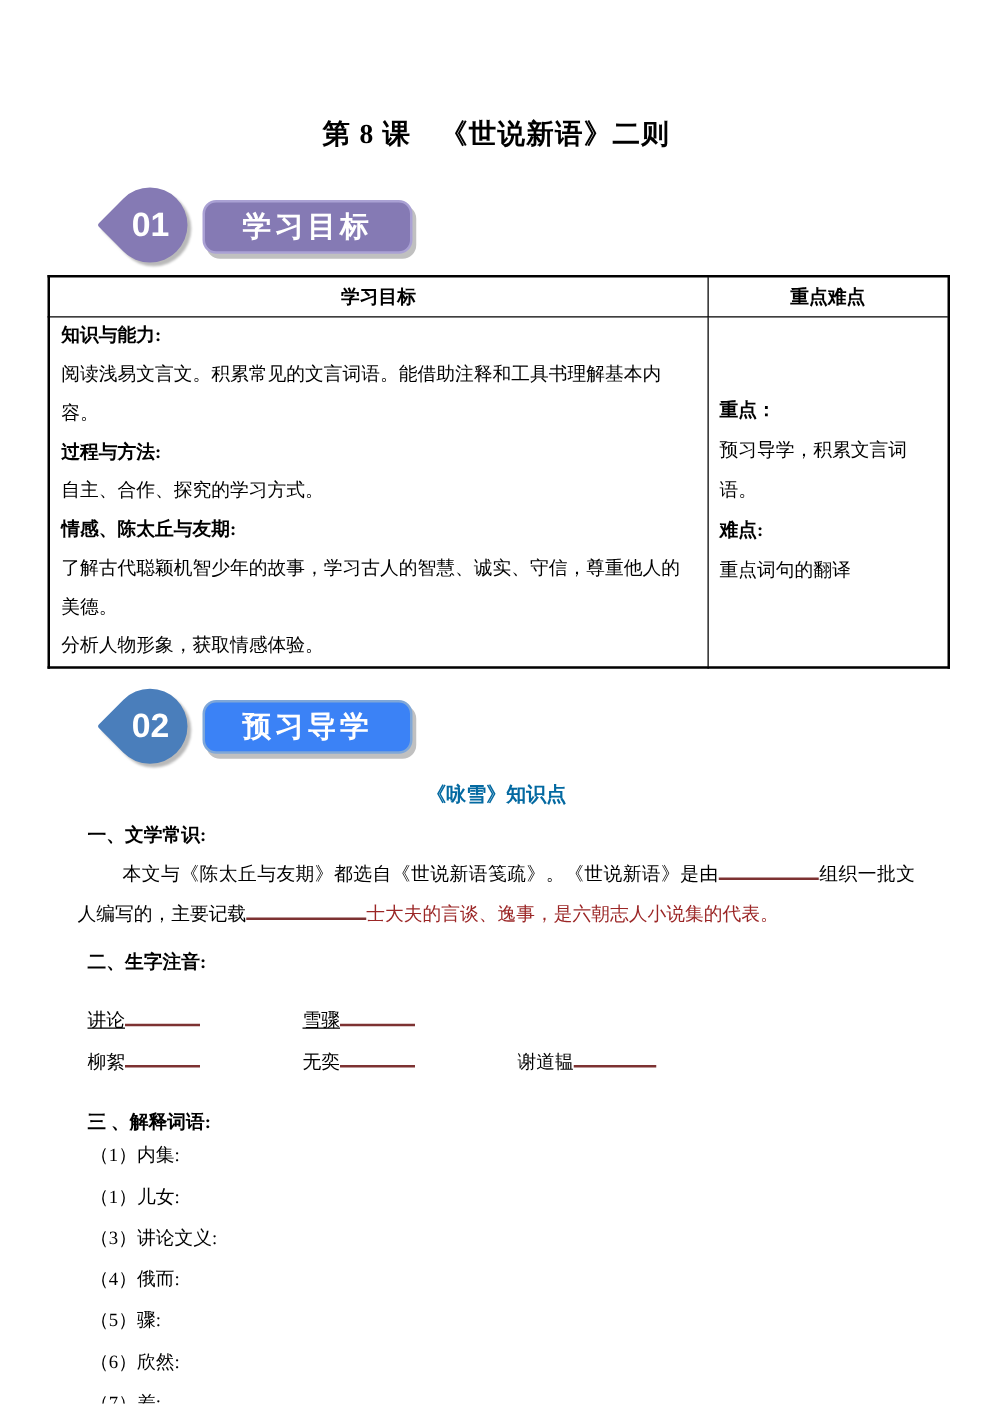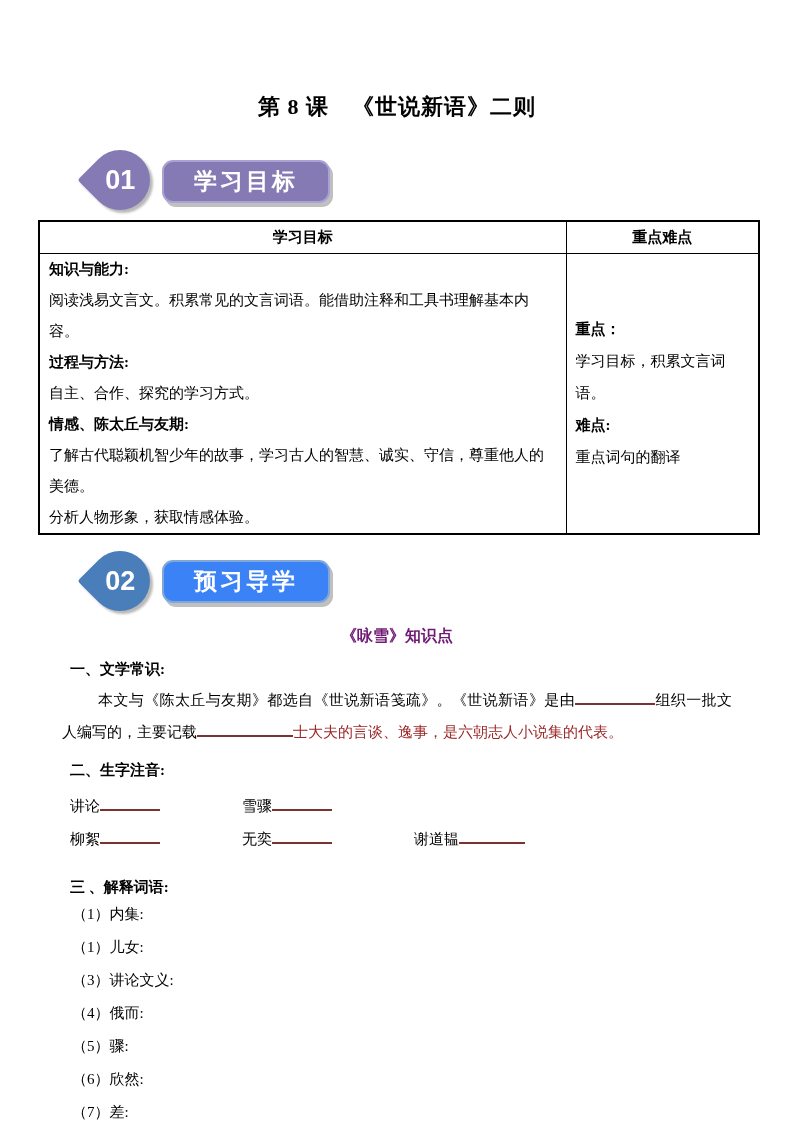--- a/index.html
+++ b/index.html
@@ -108,21 +108,21 @@
   .left-cell p, .right-cell p { margin: 0; line-height: 31px; }
   .right-cell p { line-height: 32px; }
   .b { font-weight: bold; }
 
   
   .red-heading {
     margin-top: 9px;
     text-align: center;
     font-size: 16px;
     font-weight: bold;
-    color: #701a75;
+    color: #0369a1;
   }
 
   
   .part-heading {
     margin: 11px 0 0 70px;
     font-size: 15px;
     font-weight: bold;
     line-height: 22px;
   }
   .para {
@@ -145,21 +145,21 @@
   .w60 { width: 60px; }
   .w66 { width: 66px; }
 
   .zhuyin-row {
     margin: 0 0 0 70px;
     font-size: 15px;
     line-height: 33px;
     display: flex;
     align-items: baseline;
   }
-  .zhuyin-row.first { margin-top: 9px; }
+  .zhuyin-row.first { margin-top: 20px; text-decoration: underline; }
   .zy-cell { width: 172px; flex: 0 0 auto; }
   .zy-cell.last { width: auto; }
   .zy-suffix { margin-left: 10px; }
 
   .p3 { margin-top: 20px; }
   .jieshi-item {
     margin: 0 0 0 72px;
     font-size: 15px;
     line-height: 33px;
   }
@@ -195,21 +195,21 @@
           <p class="b">知识与能力:</p>
           <p>阅读浅易文言文。积累常见的文言词语。能借助注释和工具书理解基本内容。</p>
           <p class="b">过程与方法:</p>
           <p>自主、合作、探究的学习方式。</p>
           <p class="b">情感、陈太丘与友期:</p>
           <p>了解古代聪颖机智少年的故事，学习古人的智慧、诚实、守信，尊重他人的美德。</p>
           <p>分析人物形象，获取情感体验。</p>
         </td>
         <td class="right-cell">
           <p class="b">重点：</p>
-          <p>学习目标，积累文言词语。</p>
+          <p>预习导学，积累文言词语。</p>
           <p class="b">难点:</p>
           <p>重点词句的翻译</p>
         </td>
       </tr>
     </tbody>
   </table>
 
   <div class="section-row s2">
     <div class="droplet-wrap">
       <div class="droplet">

